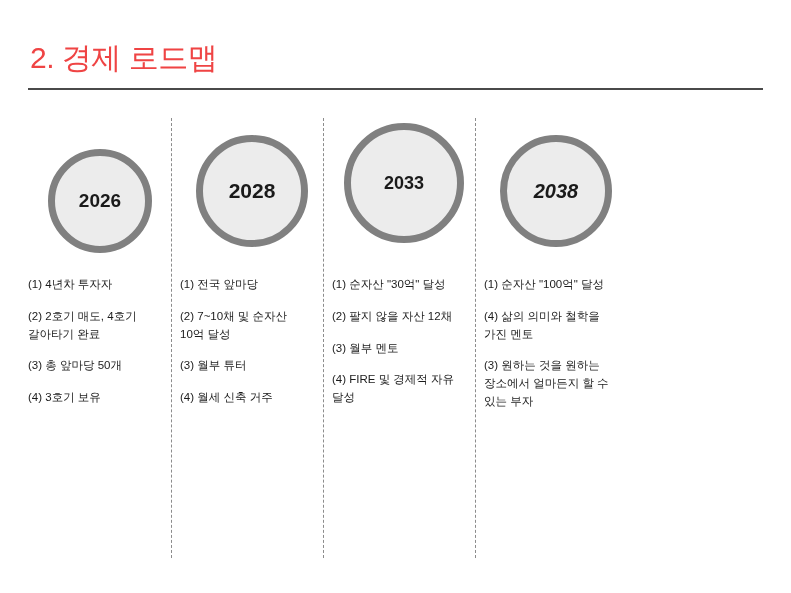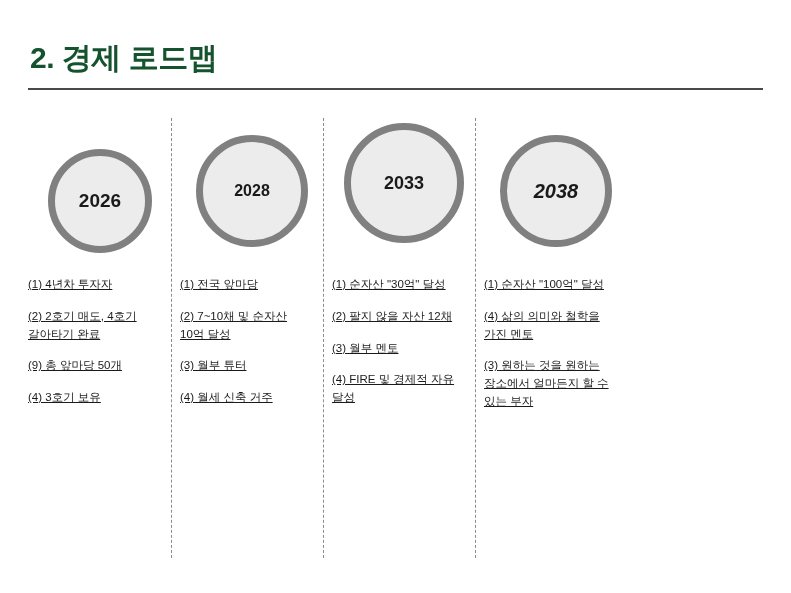--- a/index.html
+++ b/index.html
@@ -19,23 +19,23 @@
     position: relative;
     width: 791px;
     height: 593px;
     box-sizing: border-box;
   }
   .title {
     position: absolute;
     left: 30px;
     top: 38px;
     font-size: 30px;
-    font-weight: bold;
+    font-weight: normal;
     letter-spacing: -0.5px;
-    color: #14532d;
+    color: #ef4444;
   }
   .title-rule {
     position: absolute;
     left: 28px;
     top: 88px;
     width: 735px;
     height: 2px;
     background: #4a4a4a;
   }
 
@@ -81,56 +81,55 @@
     border: 7px solid #808080;
     box-sizing: border-box;
     display: flex;
     align-items: center;
     justify-content: center;
     font-weight: bold;
     color: #1a1a1a;
   }
   
   .c0 .circle { width: 104px; height: 104px; font-size: 19px; margin-top: 34px; }
-  .c1 .circle { width: 112px; height: 112px; font-size: 16px; margin-top: 14px; }
+  .c1 .circle { width: 112px; height: 112px; font-size: 21px; margin-top: 14px; }
   .c2 .circle { width: 120px; height: 120px; font-size: 18px; margin-top: -2px; }
   .c3 .circle { width: 112px; height: 112px; font-size: 20px; margin-top: 14px; font-style: italic; }
   .c4 .circle { width: 104px; height: 104px; font-size: 19px; margin-top: 34px; }
 
   .items {
     margin-top: 18px;
     padding-right: 12px;
   }
   .item {
     font-size: 11.5px;
     line-height: 1.55;
     color: #1b1b1b;
     margin-bottom: 14px;
     word-break: keep-all;
-    text-decoration: underline;
   }
 </style>
 </head>
 <body>
 
 <div class="slide">
 
   <div class="title">2. 경제 로드맵</div>
   <div class="title-rule"></div>
 
   <div class="columns">
 
     <div class="col c0">
       <div class="circle-wrap">
         <div class="circle">2026</div>
       </div>
       <div class="items">
         <div class="item">(1) 4년차 투자자</div>
         <div class="item">(2) 2호기 매도, 4호기 갈아타기 완료</div>
-        <div class="item">(9) 총 앞마당 50개</div>
+        <div class="item">(3) 총 앞마당 50개</div>
         <div class="item">(4) 3호기 보유</div>
       </div>
       <div class="divider"></div>
     </div>
 
     <div class="col c1">
       <div class="circle-wrap">
         <div class="circle">2028</div>
       </div>
       <div class="items">

